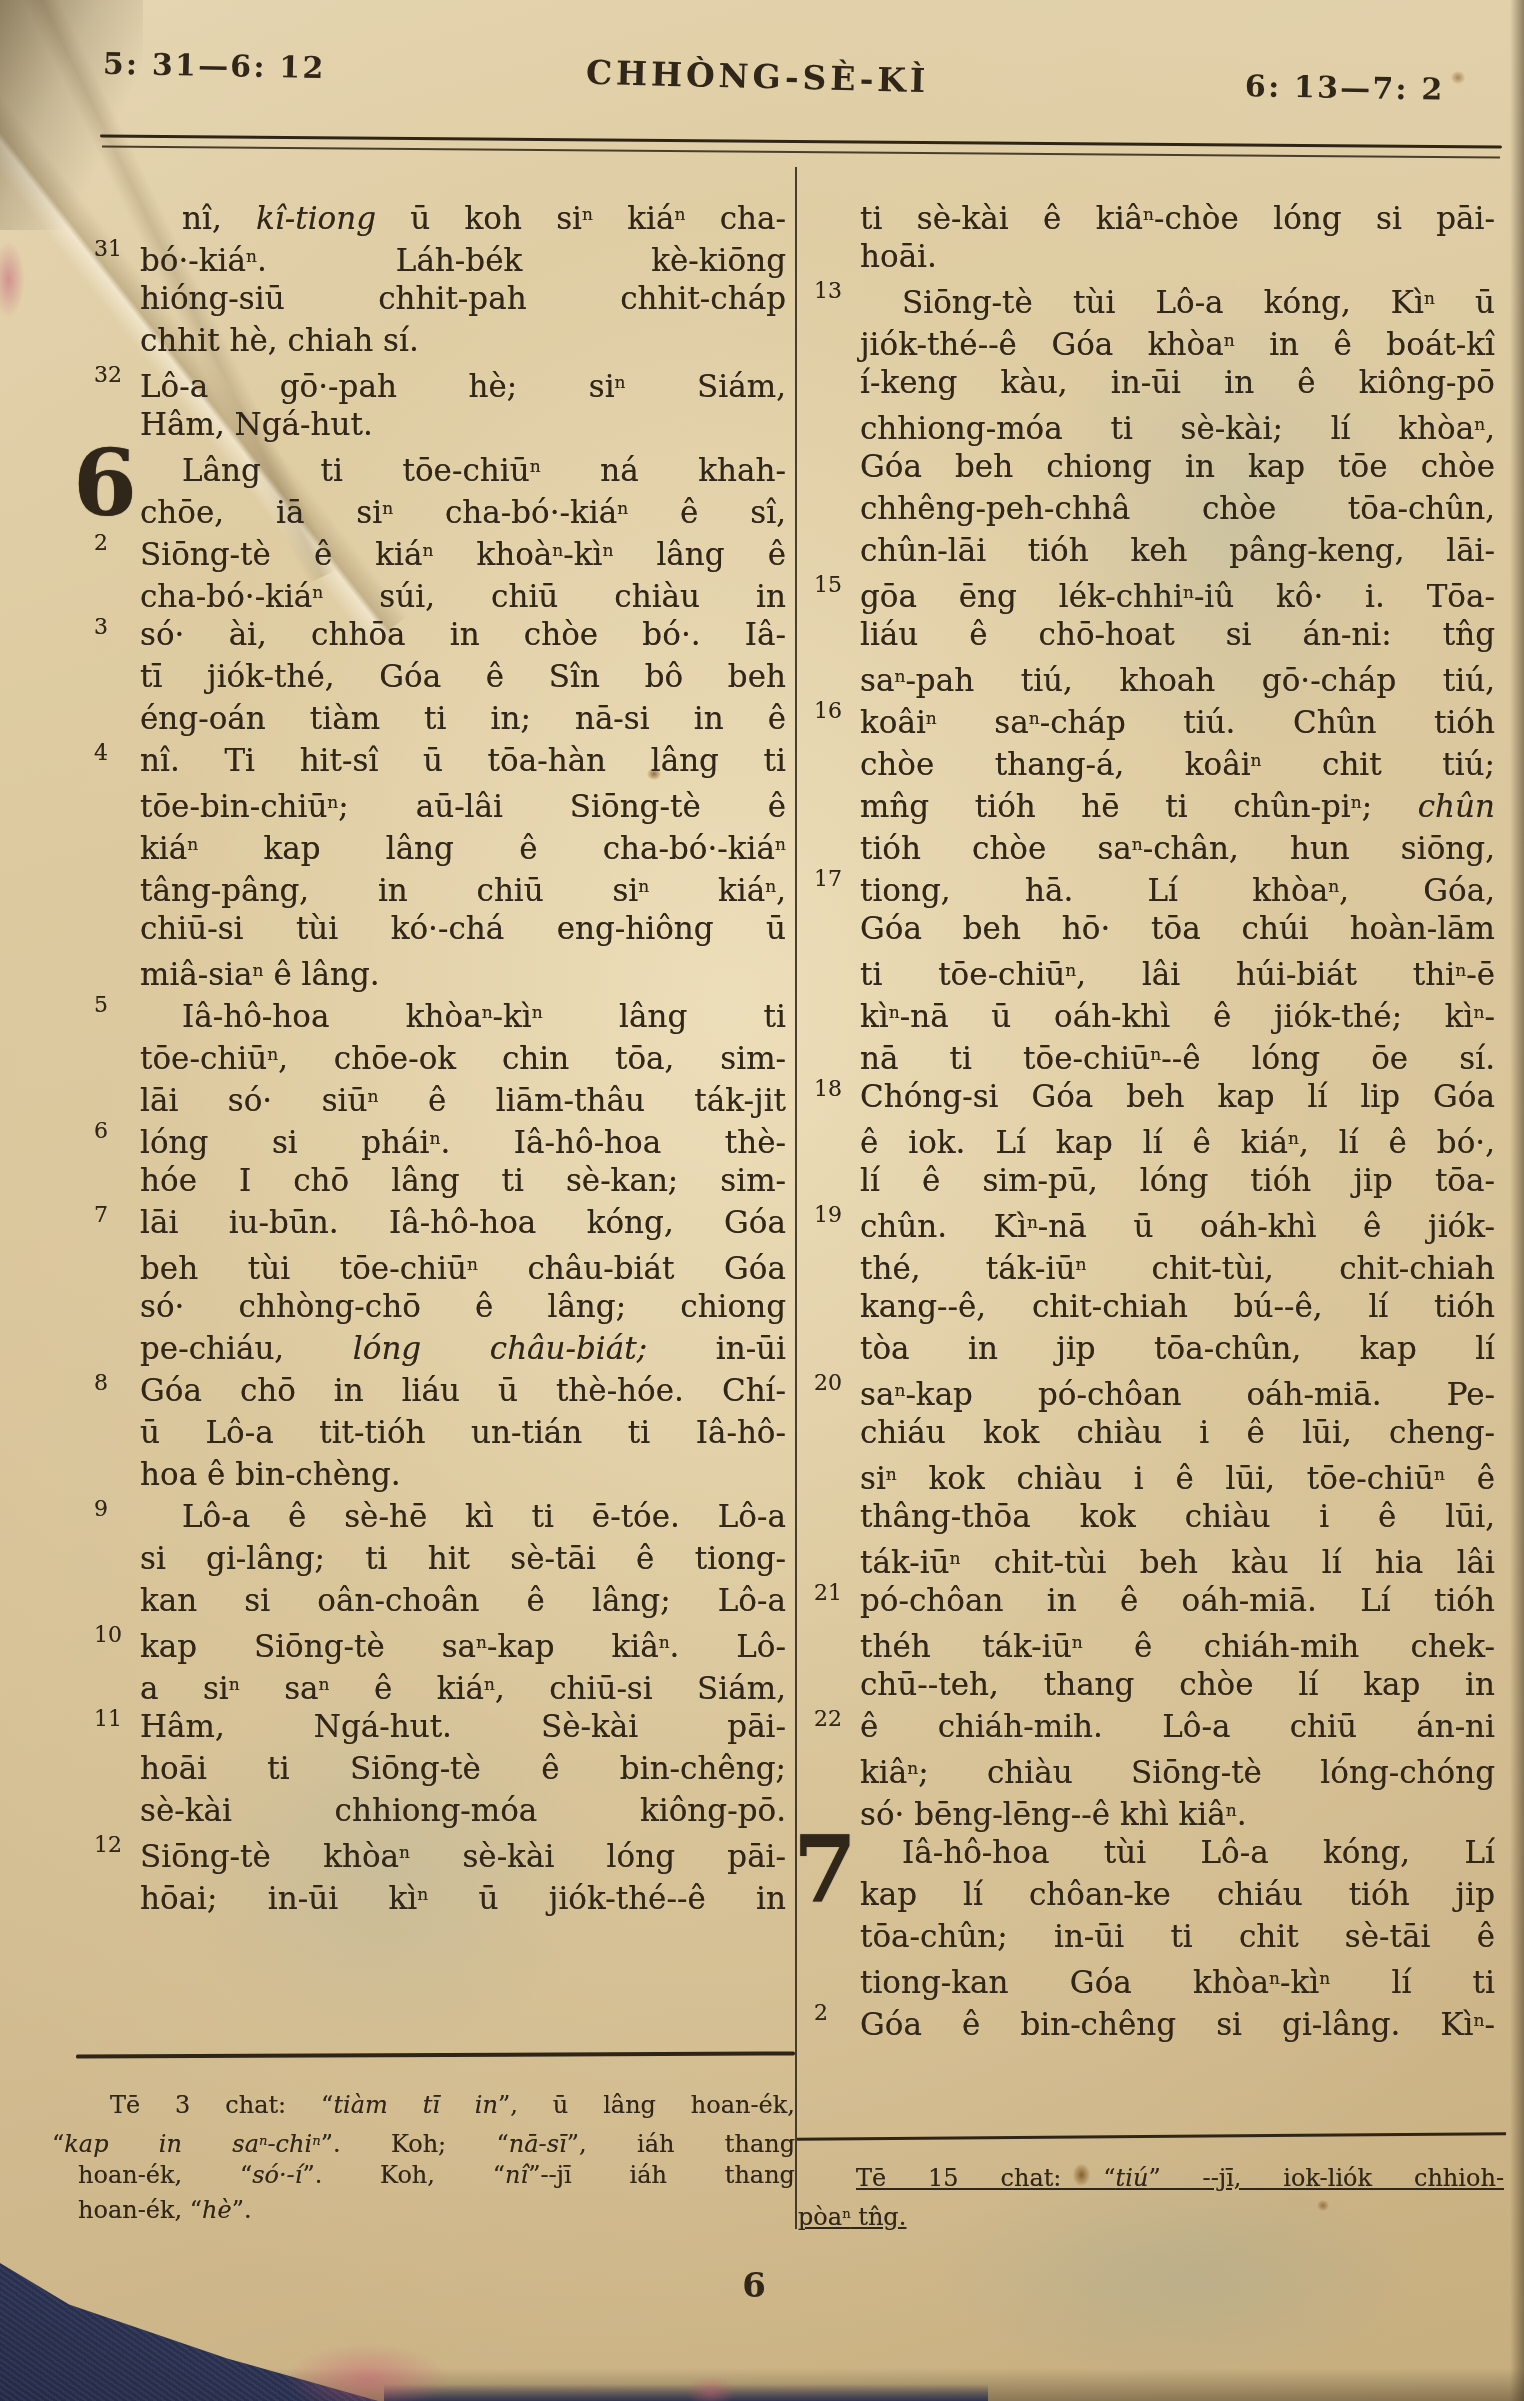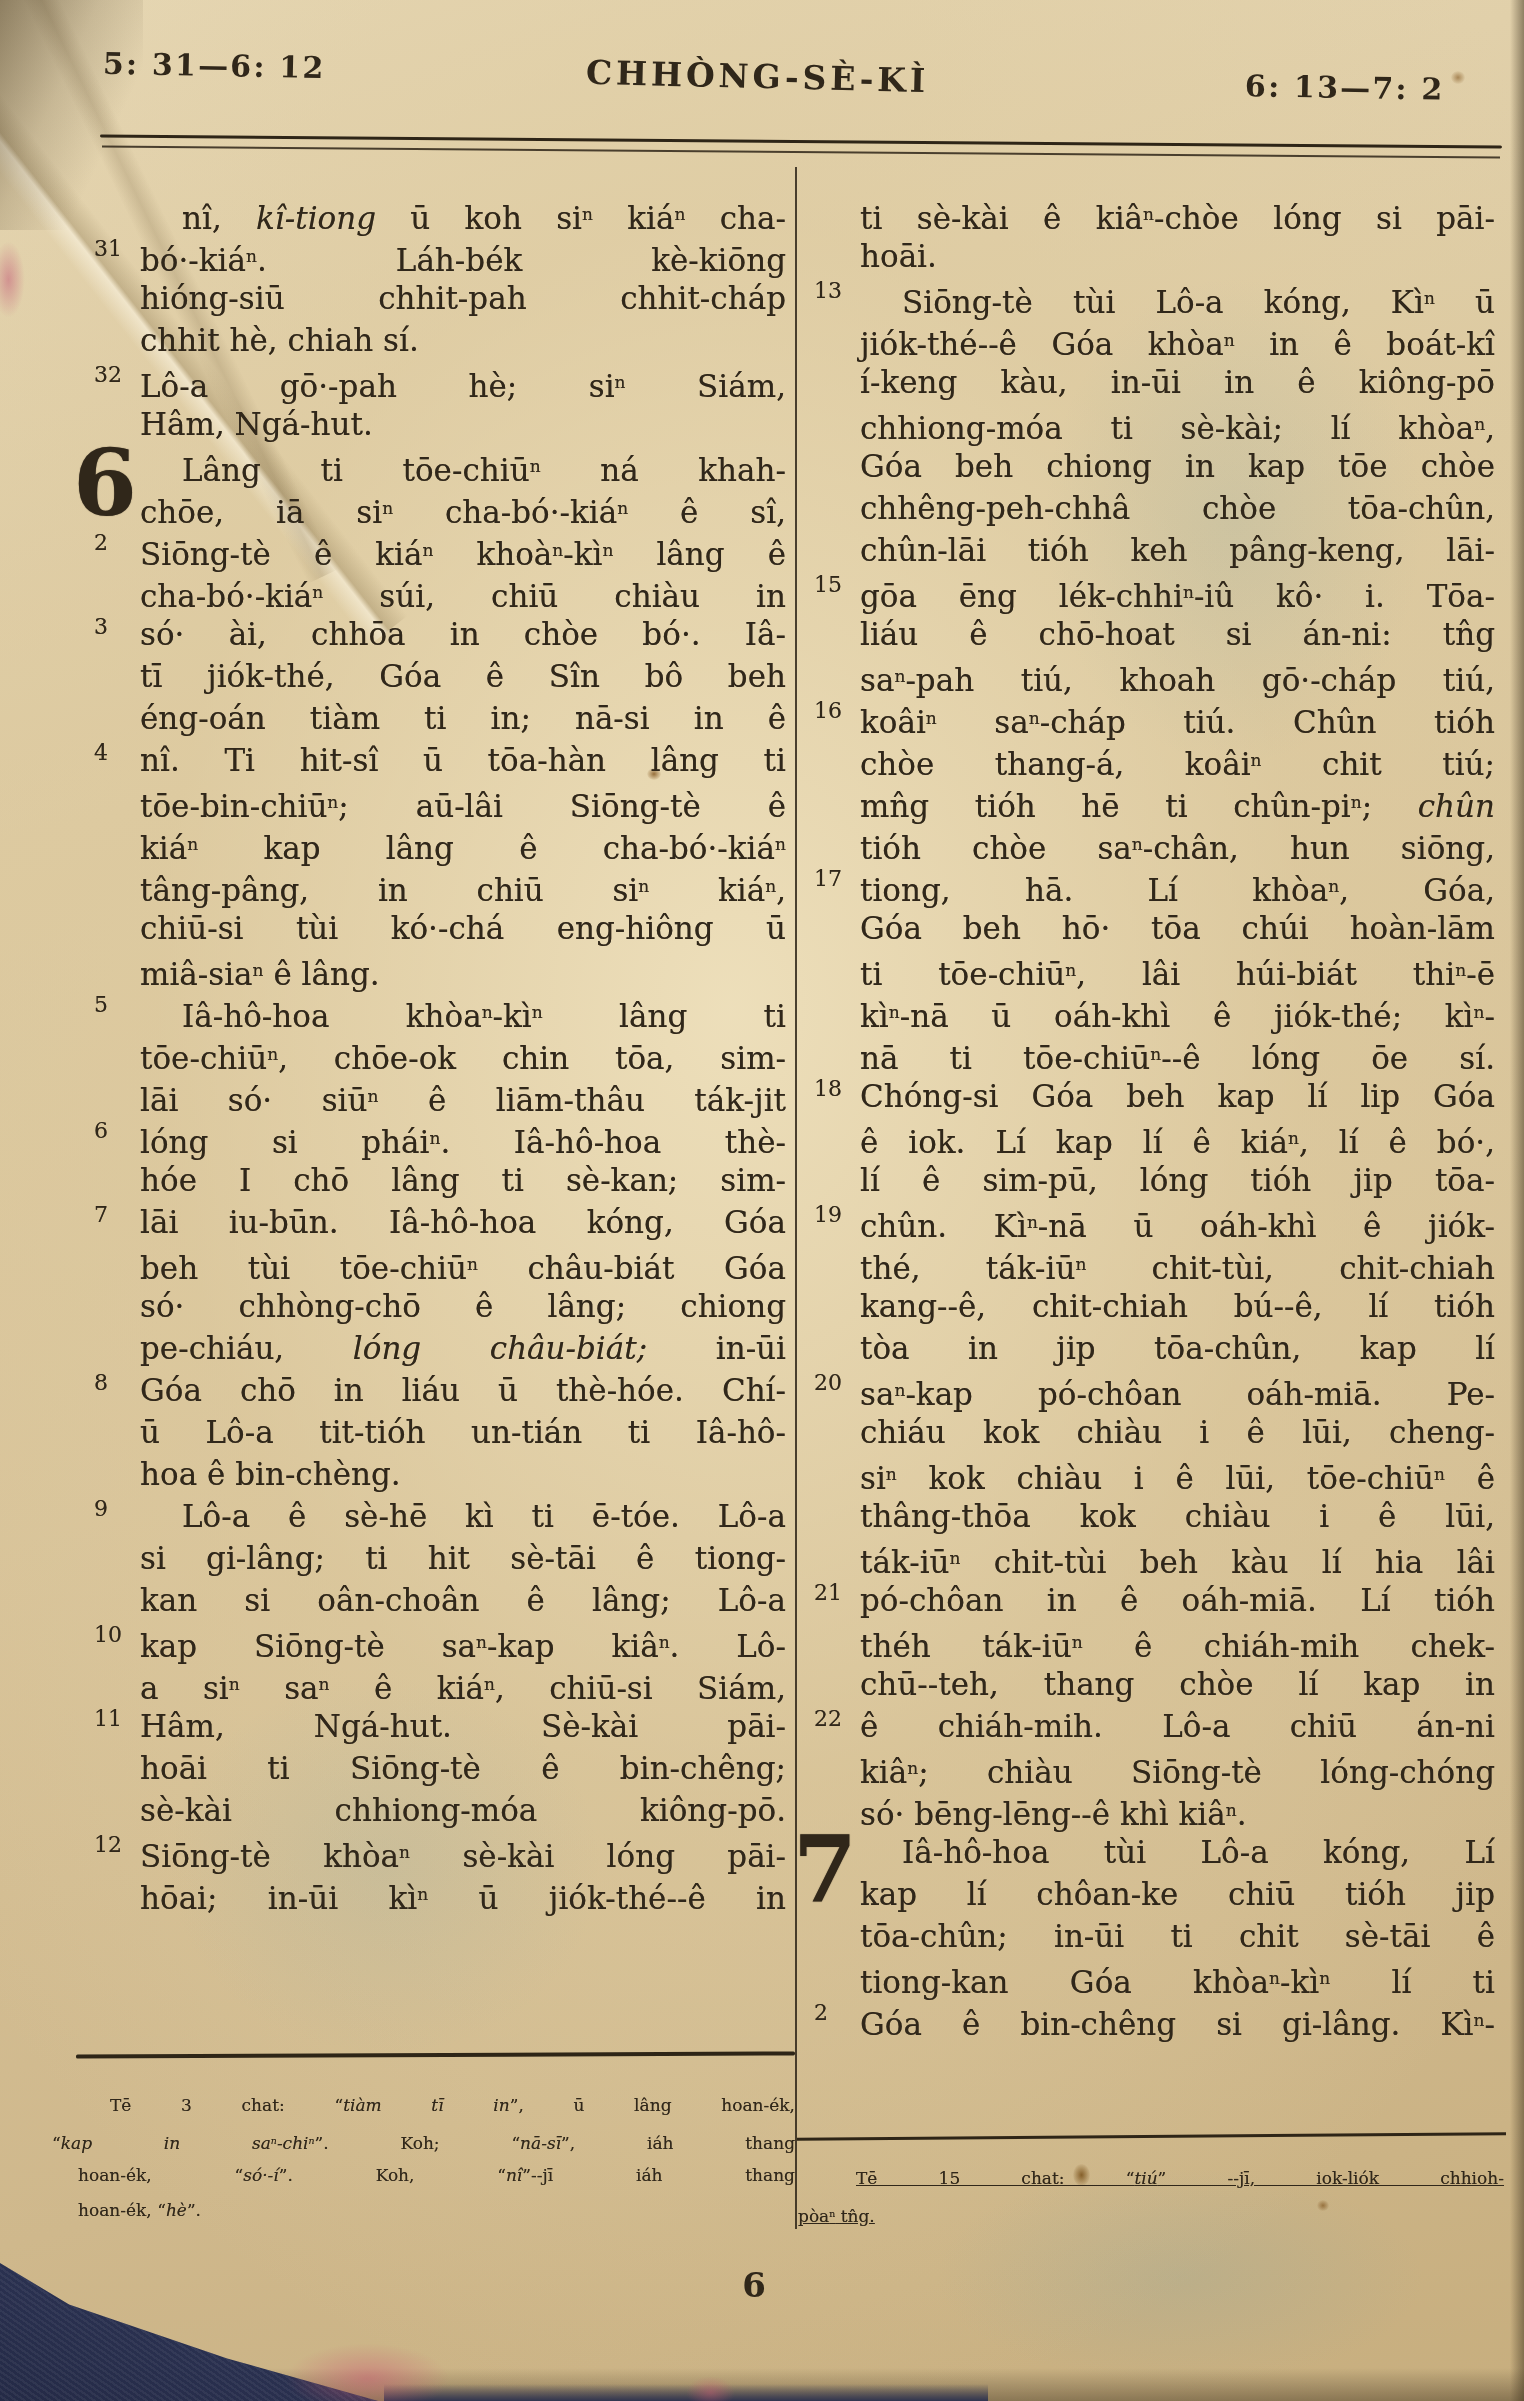--- a/index.html
+++ b/index.html
@@ -90,21 +90,21 @@
     position:absolute;left:-67px;top:-7.7px;width:61px;
     font-size:92px;line-height:92px;font-weight:600;text-align:left;
     text-shadow:0 0 1.1px rgba(48,39,26,.6);
   }
   .sup{font-size:.55em;vertical-align:.5em;letter-spacing:0;}
   i{font-style:italic;}
   
   .fn{position:absolute;}
   .fn-left{left:78px;top:2088px;width:717px;}
   .fn-right{left:824px;top:2161px;width:680px;text-decoration:underline;}
-  .fn .line{height:35px;line-height:35px;font-size:17px;}
+  .fn .line{height:35px;line-height:35px;font-size:24px;}
   .fn .line.indent .txt{padding-left:32px;}
   .fn .line.out{margin-left:-26px;}
   
   .pageno{position:absolute;left:713px;top:2265px;width:82px;text-align:center;font-size:34px;font-weight:600;}
 </style>
 </head>
 <body>
 
 <div class="stage">
 
@@ -214,21 +214,21 @@
       <div class="line"><span class="txt">si<span class="sup">n</span> kok chiàu i ê lūi, tōe-chiū<span class="sup">n</span> ê</span></div>
       <div class="line"><span class="txt">thâng-thōa kok chiàu i ê lūi,</span></div>
       <div class="line"><span class="txt">ták-iū<span class="sup">n</span> chit-tùi beh kàu lí hia lâi</span></div>
       <div class="line"><span class="vnum">21</span><span class="txt">pó-chôan in ê oáh-miā.  Lí tióh</span></div>
       <div class="line"><span class="txt">théh ták-iū<span class="sup">n</span> ê chiáh-mih chek-</span></div>
       <div class="line"><span class="txt">chū--teh, thang chòe lí kap in</span></div>
       <div class="line"><span class="vnum">22</span><span class="txt">ê chiáh-mih.  Lô-a chiū án-ni</span></div>
       <div class="line"><span class="txt">kiâ<span class="sup">n</span>; chiàu Siōng-tè lóng-chóng</span></div>
       <div class="line short"><span class="txt">só· bēng-lēng--ê khì kiâ<span class="sup">n</span>.</span></div>
       <div class="line indent"><span class="chnum">7</span><span class="txt">Iâ-hô-hoa tùi Lô-a kóng, Lí</span></div>
-      <div class="line"><span class="txt">kap lí chôan-ke chiū tióh jip</span></div>
+      <div class="line"><span class="txt">kap lí chôan-ke chiáu tióh jip</span></div>
       <div class="line"><span class="txt">tōa-chûn; in-ūi ti chit sè-tāi ê</span></div>
       <div class="line"><span class="txt">tiong-kan Góa khòa<span class="sup">n</span>-kì<span class="sup">n</span> lí ti</span></div>
       <div class="line"><span class="vnum">2</span><span class="txt">Góa ê bin-chêng si gi-lâng.  Kì<span class="sup">n</span>-</span></div>
     </div>
 
   <div class="rule fn-rule-left"></div>
   <div class="rule fn-rule-right"></div>
   <div class="fn fn-left" id="fn-left">
       <div class="line indent"><span class="txt">Tē 3 chat: “<i>tiàm tī in</i>”, ū lâng hoan-ék,</span></div>
       <div class="line out"><span class="txt">“<i>kap in sa<span class="sup">n</span>-chi<span class="sup">n</span></i>”.  Koh; “<i>nā-sī</i>”, iáh thang</span></div>

